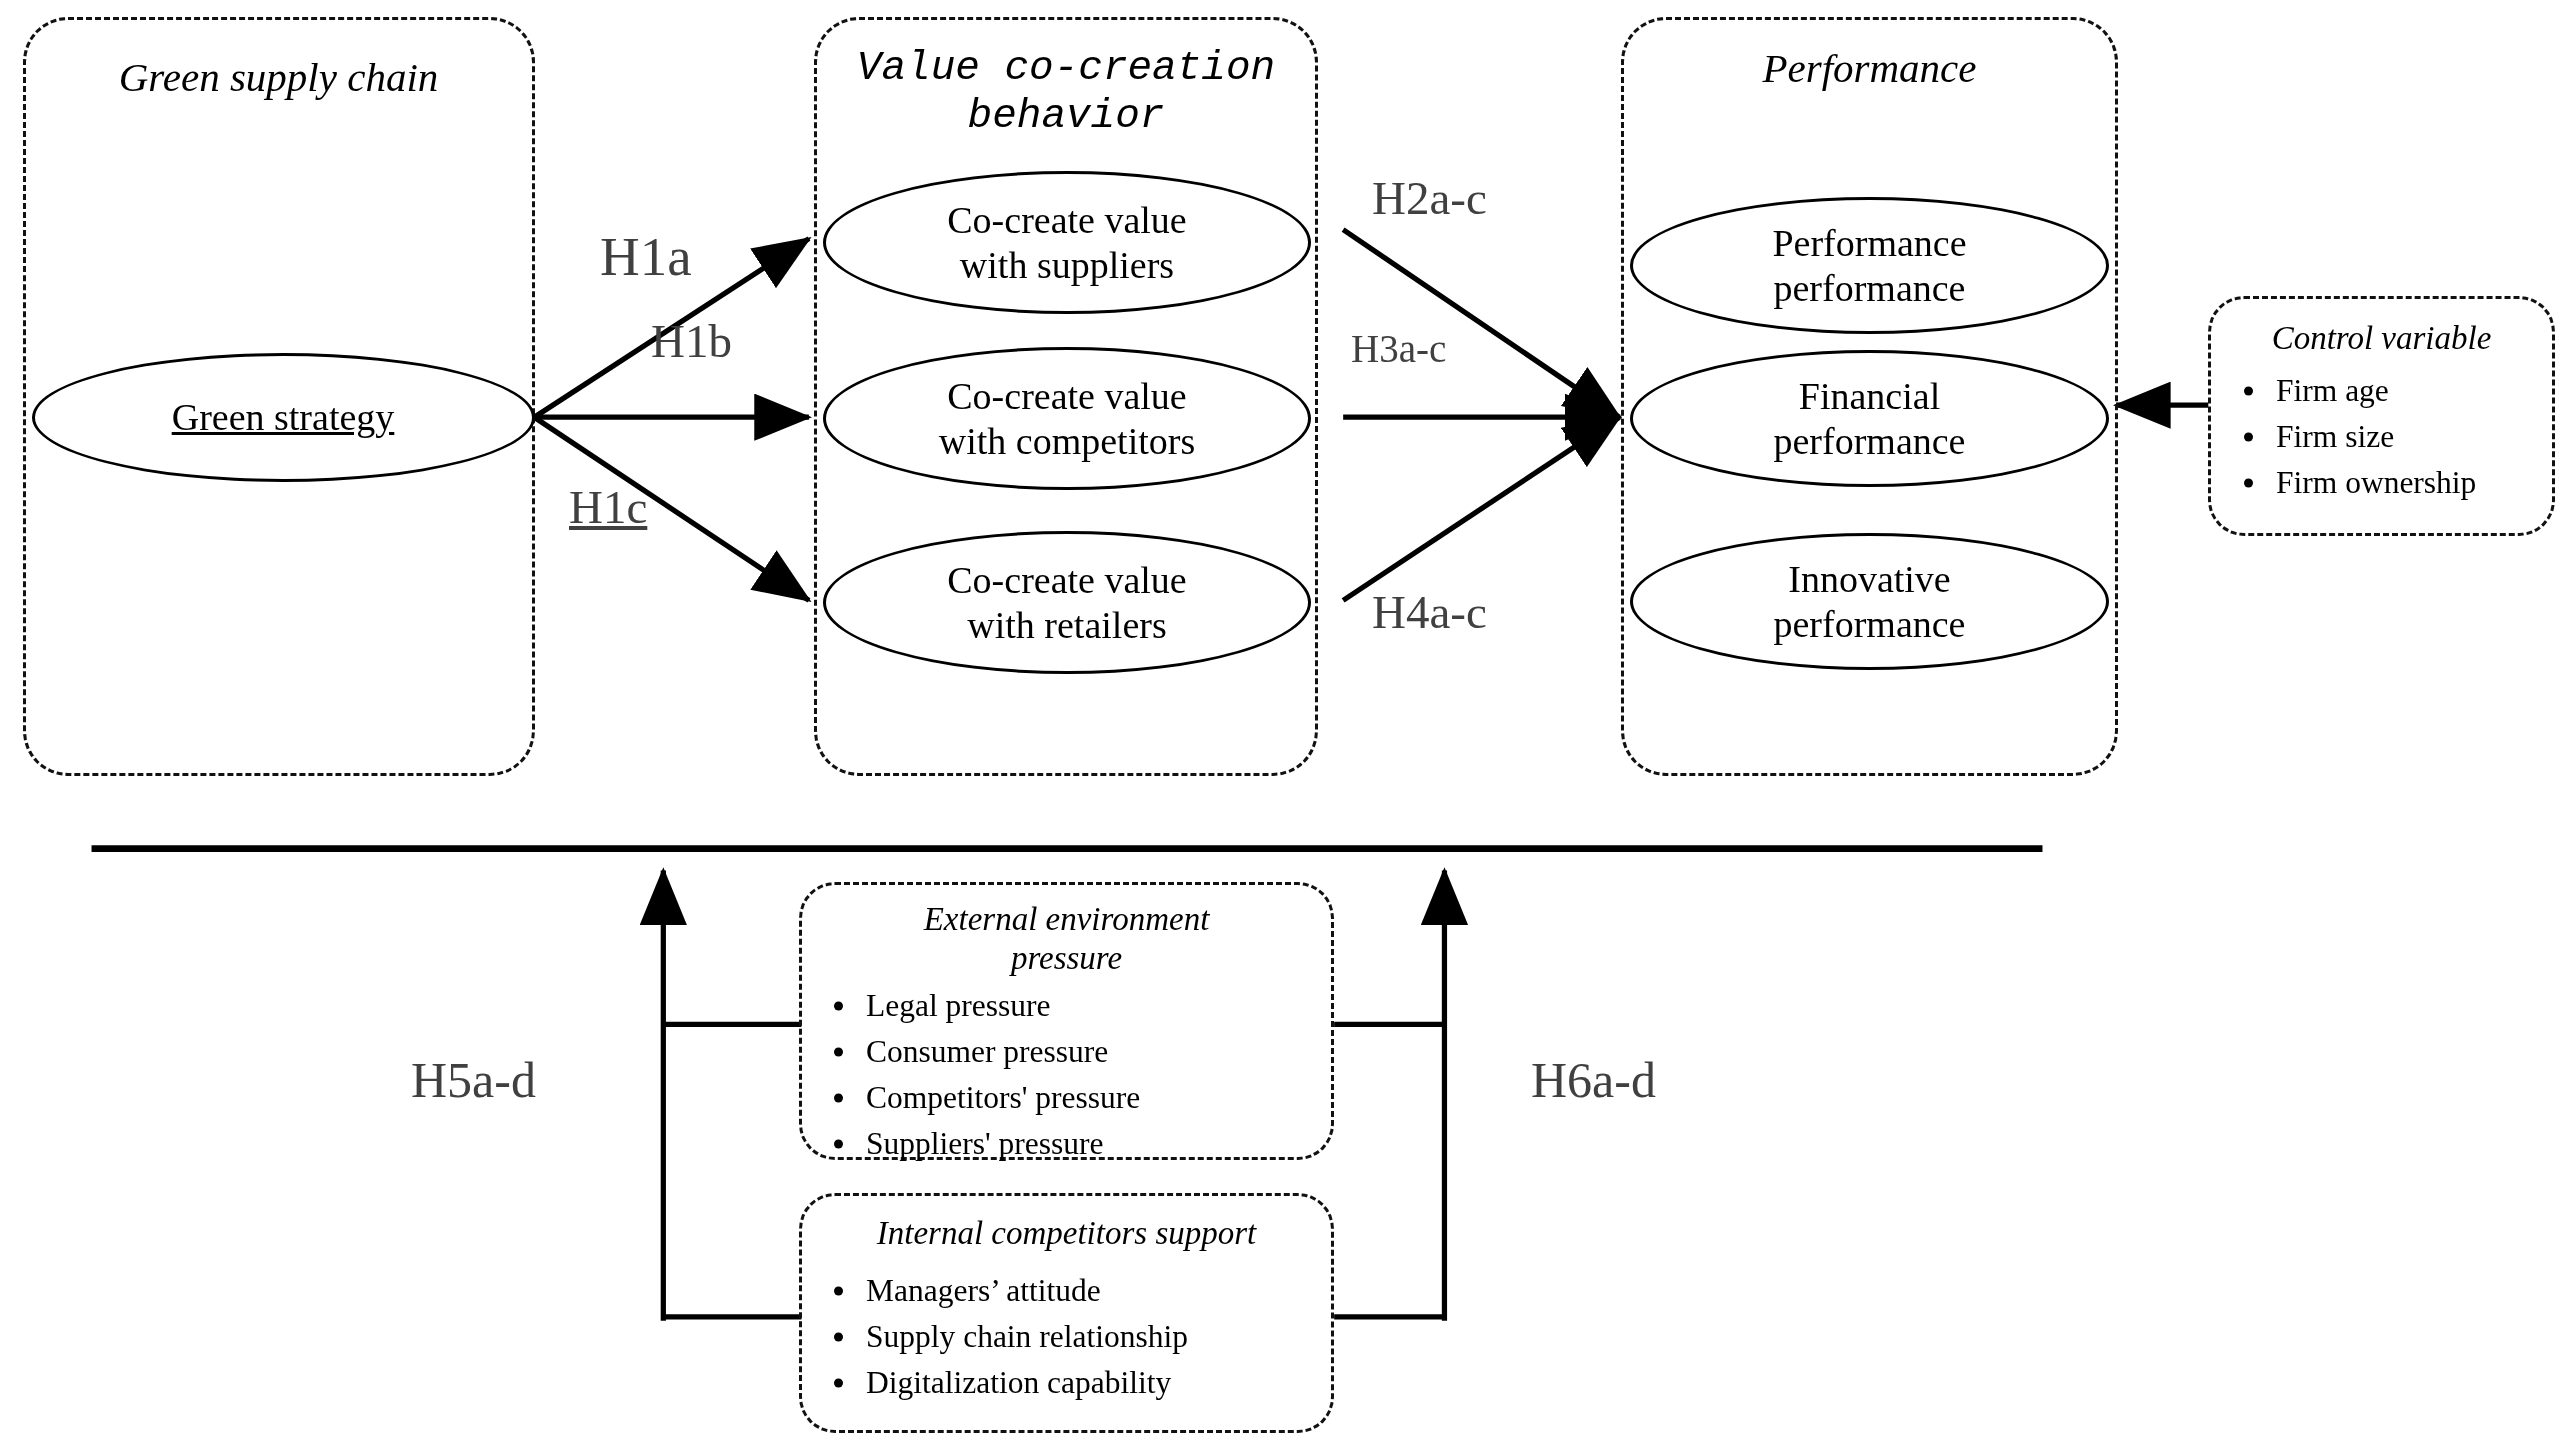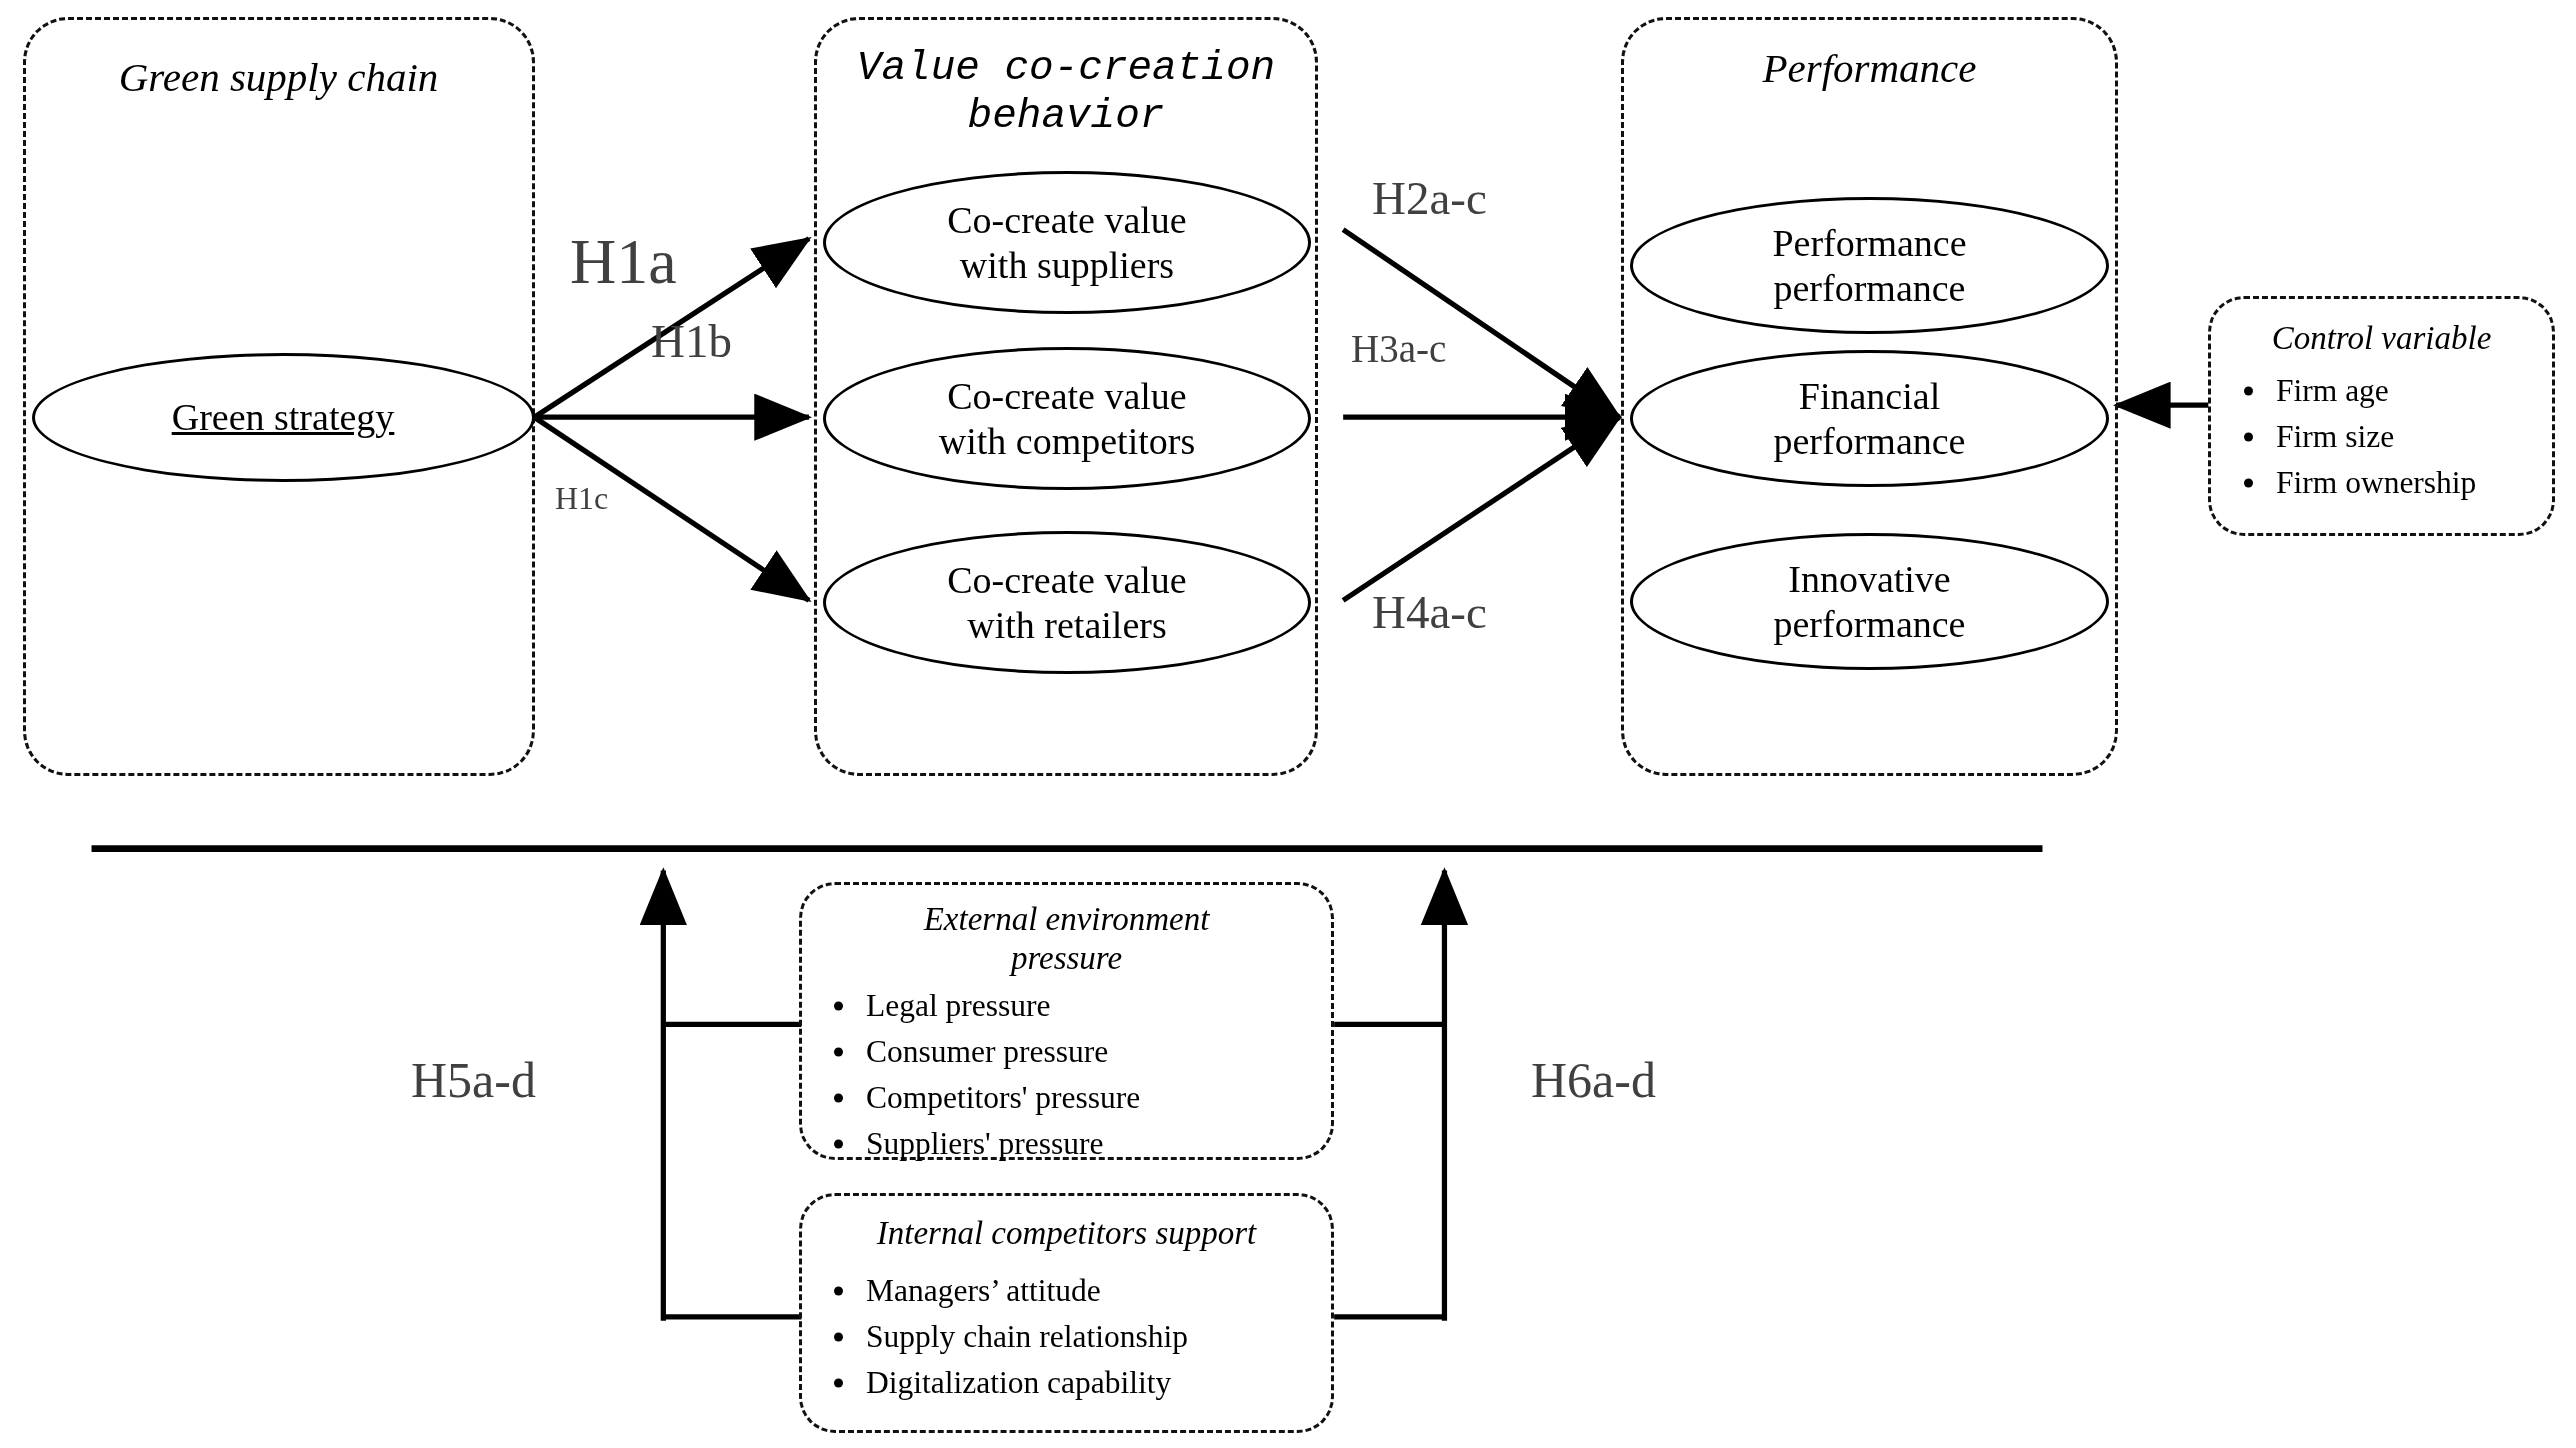--- a/index.html
+++ b/index.html
@@ -198,23 +198,23 @@
 
   <div class="dashbox small" style="left:799px; top:1193px; width:535px; height:240px;">
   </div>
   <div class="group-title" style="left:799px; top:1214px; width:535px; font-size:33px;">Internal competitors support</div>
   <ul class="bullets" style="left:822px; top:1268px; width:510px; font-size:31.5px;">
     <li>Managers’ attitude</li>
     <li>Supply chain relationship</li>
     <li>Digitalization capability</li>
   </ul>
 
-  <div class="hlabel" style="left:570px; top:225px; font-size:64px;">H1a</div>
+  <div class="hlabel" style="left:600px; top:225px; font-size:55px;">H1a</div>
   <div class="hlabel" style="left:651px; top:314px; font-size:47px;">H1b</div>
-  <div class="hlabel" style="left:555px; top:480px; font-size:32px;">H1c</div>
+  <div class="hlabel" style="left:569px; top:480px; font-size:47px;text-decoration:underline;">H1c</div>
 
   <div class="hlabel" style="left:1372px; top:171px; font-size:47px;">H2a-c</div>
   <div class="hlabel" style="left:1351px; top:326px; font-size:39px;">H3a-c</div>
   <div class="hlabel" style="left:1372px; top:585px; font-size:47px;">H4a-c</div>
 
   <div class="hlabel" style="left:411px; top:1051px; font-size:50px;">H5a-d</div>
   <div class="hlabel" style="left:1531px; top:1051px; font-size:50px;">H6a-d</div>
 
 </div>
 

